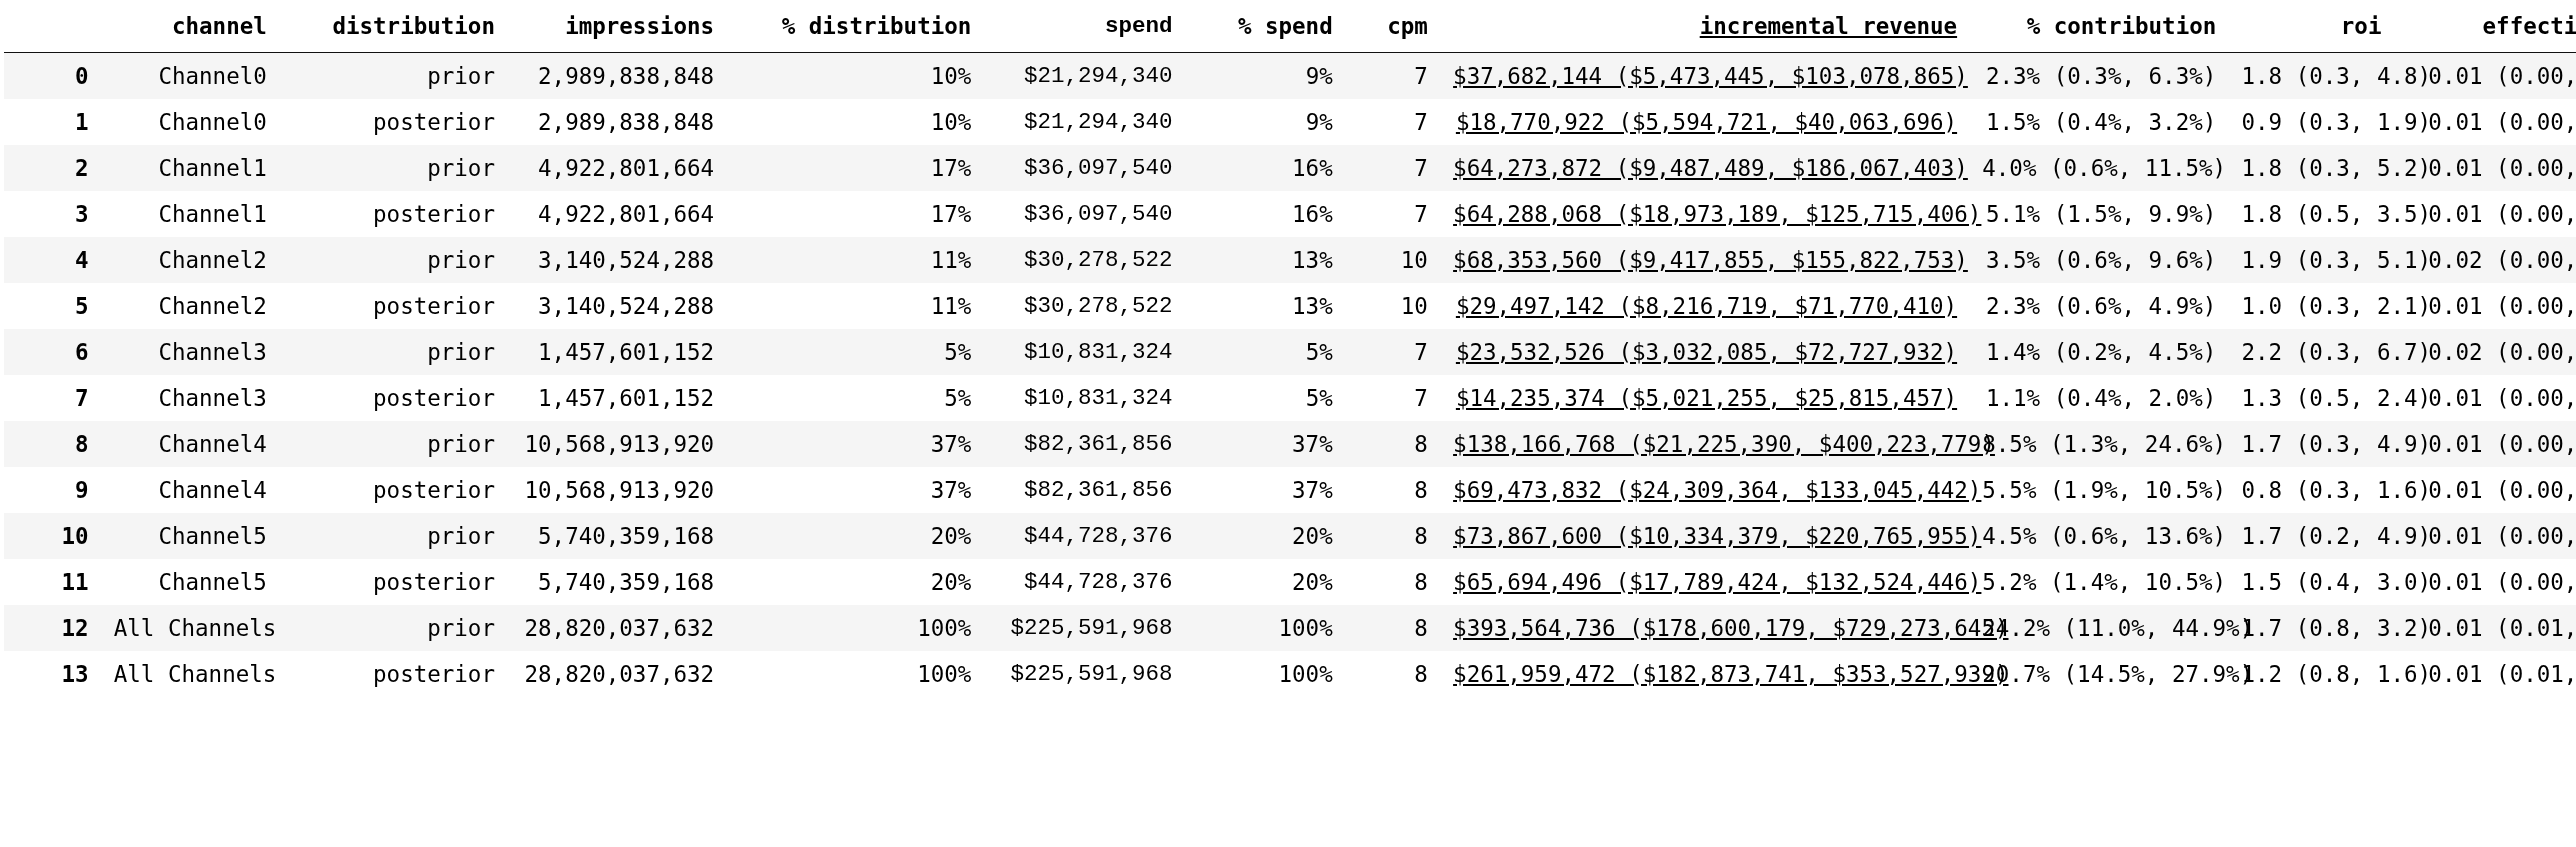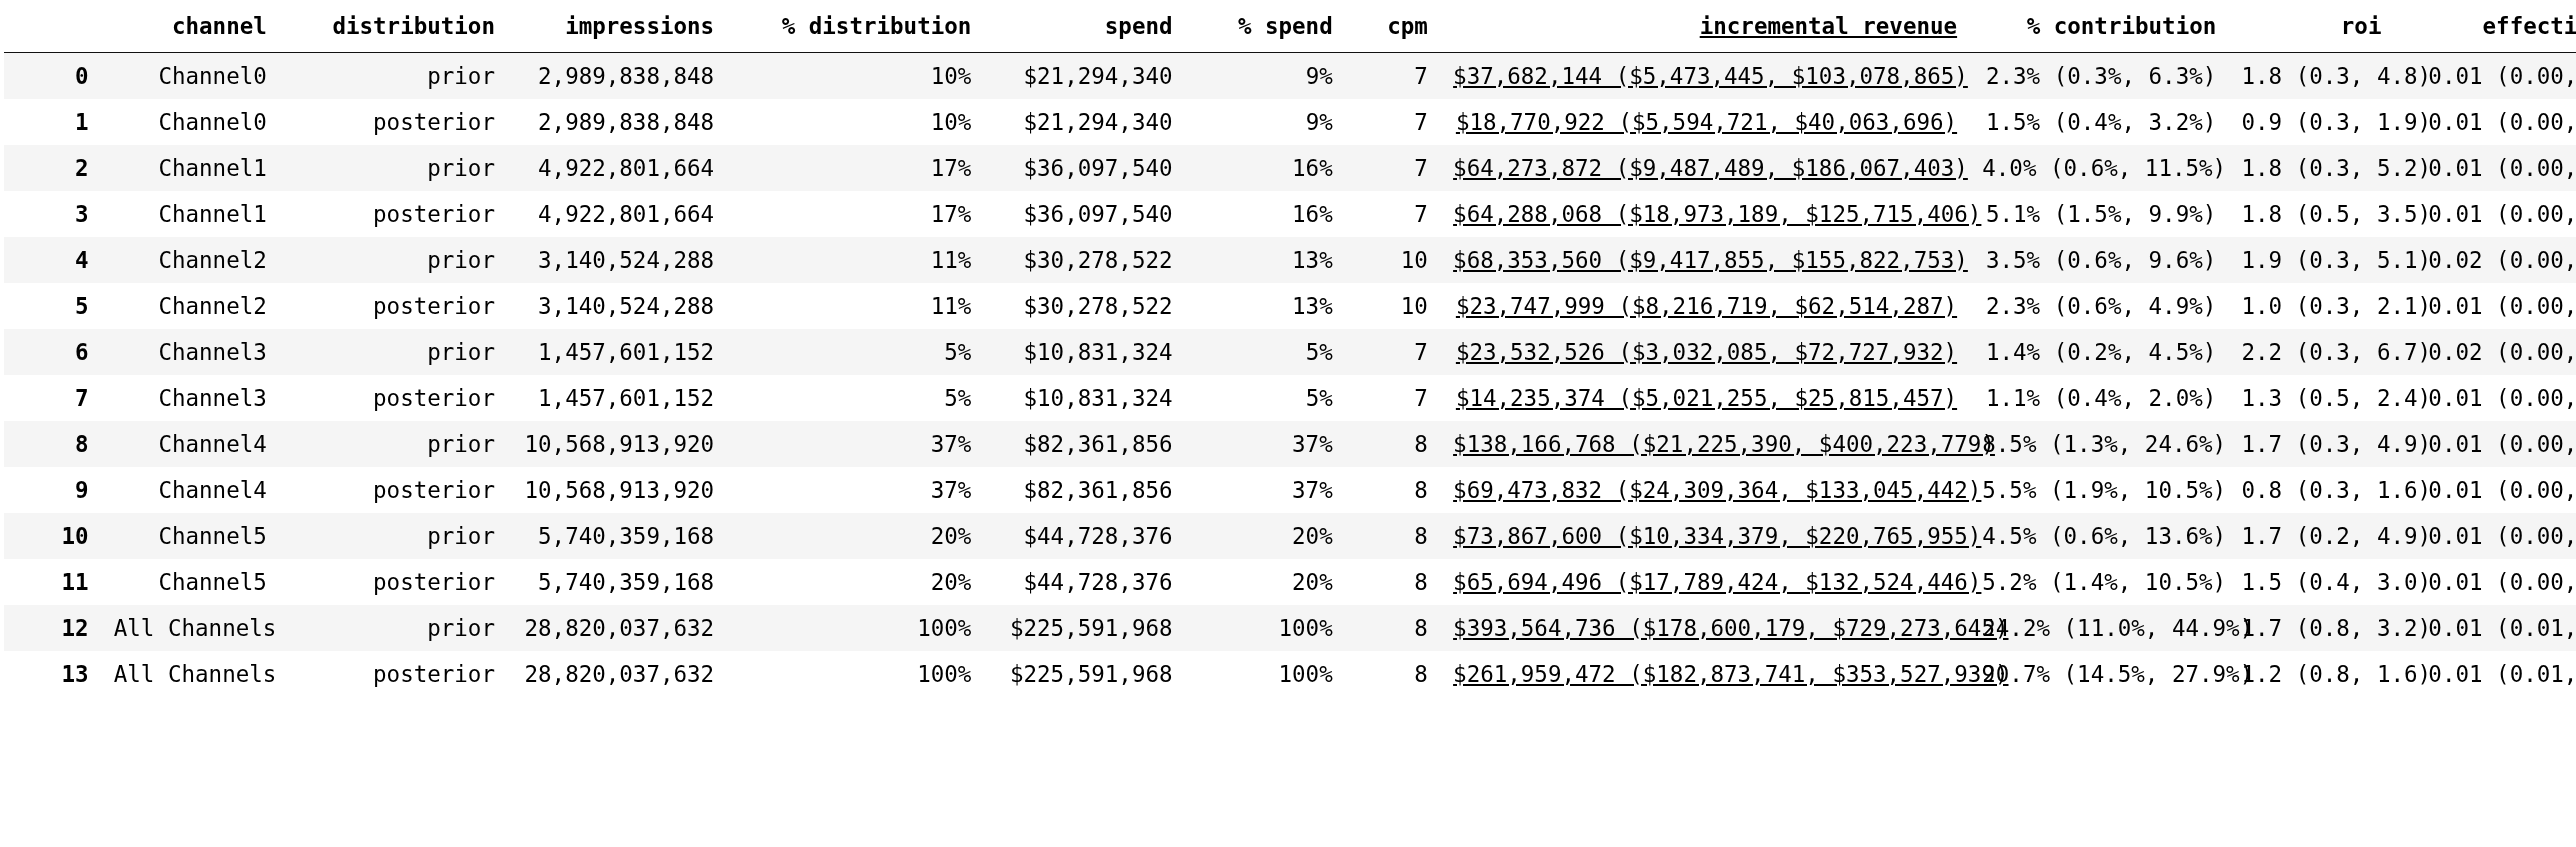--- a/index.html
+++ b/index.html
@@ -49,21 +49,21 @@
     font-weight: bold;
     text-align: right;
     width: 72px;
   }
   
   .col-idx      { width: 70px; }
   .col-channel  { width: 153px; }
   .col-dist     { width: 203px; }
   .col-impr     { width: 194px; }
   .col-pimpr    { width: 232px; }
-  .col-spend    { width: 176px; }
+  .col-spend    { width: 176px; font-family: Liberation Mono, monospace; }
   .col-pspend   { width: 135px; margin-top: 25px; }
   .col-cpm      { width: 70px; }
   .col-increv   { width: 504px; text-decoration: underline; }
   .col-pcontrib { width: 234px; margin-top: 10px; }
   .col-roi      { width: 140px; margin-top: 11px; }
   .col-eff      { width: 252px; }
 </style>
 </head>
 <body>
 
@@ -164,21 +164,21 @@
       </tr>
       <tr class="odd">
         <td class="idx col-idx">5</td>
         <td class="col-channel">Channel2</td>
         <td class="col-dist">posterior</td>
         <td class="col-impr">3,140,524,288</td>
         <td class="col-pimpr">11%</td>
         <td class="col-spend">$30,278,522</td>
         <td class="col-pspend">13%</td>
         <td class="col-cpm">10</td>
-        <td class="col-increv">$23,747,999 ($8,216,719, $62,514,287)</td>
+        <td class="col-increv">$29,497,142 ($8,216,719, $71,770,410)</td>
         <td class="col-pcontrib">2.3% (0.6%, 4.9%)</td>
         <td class="col-roi">1.0 (0.3, 2.1)</td>
         <td class="col-eff">0.01 (0.00, 0.02)</td>
 
       </tr>
       <tr class="even">
         <td class="idx col-idx">6</td>
         <td class="col-channel">Channel3</td>
         <td class="col-dist">prior</td>
         <td class="col-impr">1,457,601,152</td>

